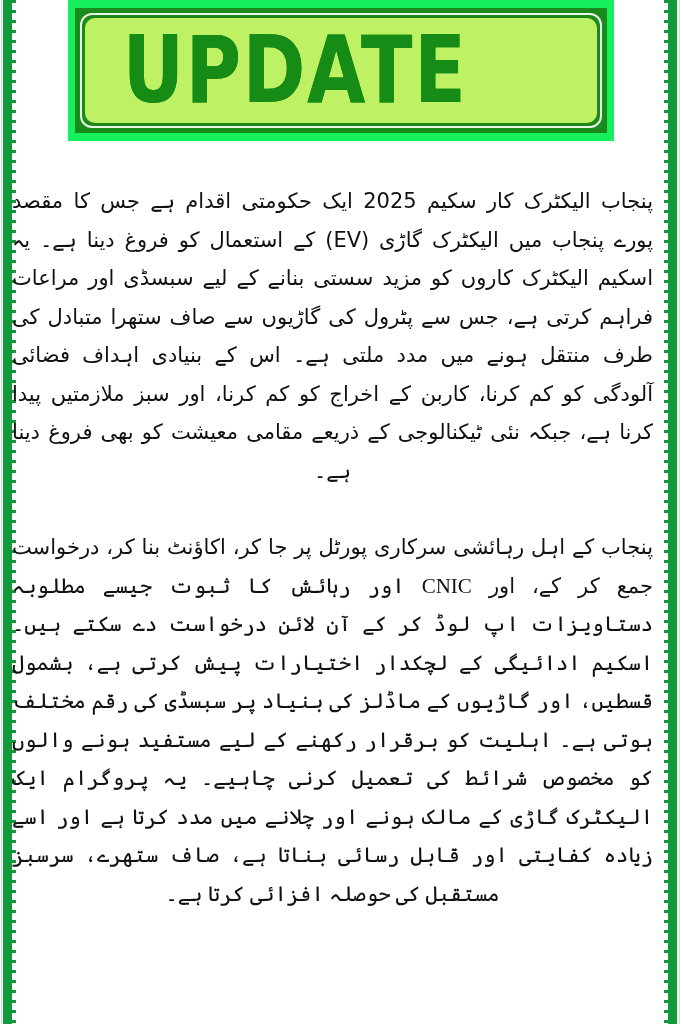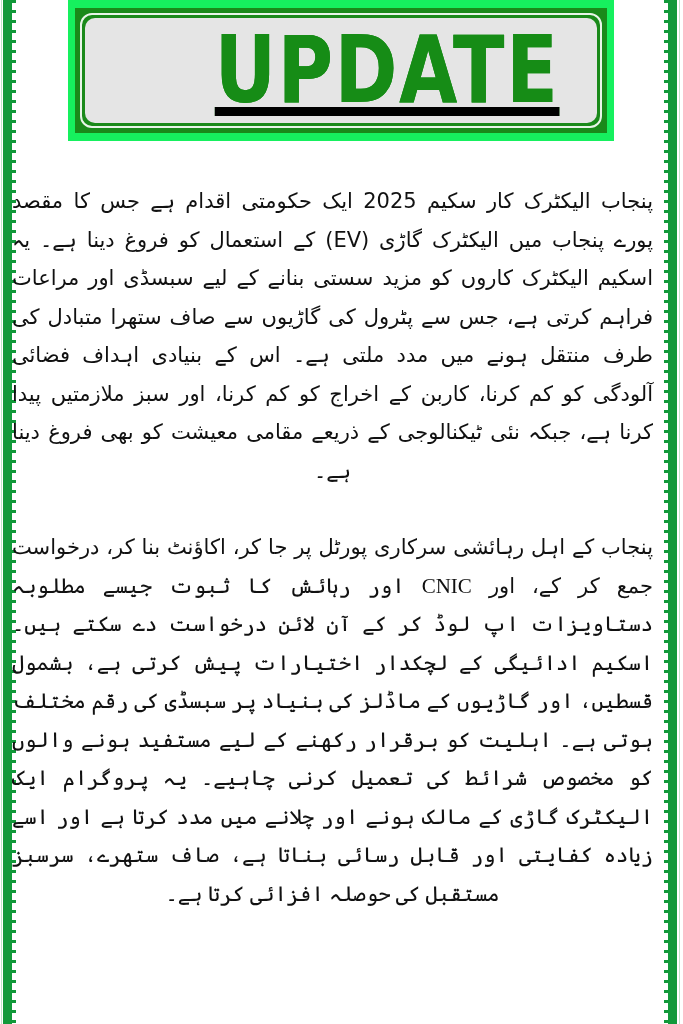--- a/index.html
+++ b/index.html
@@ -33,22 +33,22 @@
   .stamp {
     position: absolute; left: 7px; top: 8px; right: 7px; bottom: 8px;
     background: #1a8a1a;
   }
   .stamp-line {
     position: absolute; left: 5px; top: 5px; right: 5px; bottom: 5px;
     border: 2px solid #e8f5e8; border-radius: 12px;
   }
   .stamp-panel {
     position: absolute; left: 10px; top: 10px; right: 10px; bottom: 10px;
-    background: #e5e5e5; border-radius: 10px;
-    display: flex; align-items: center; justify-content: flex-end; text-decoration: underline;
+    background: #bef264; border-radius: 10px;
+    display: flex; align-items: center; justify-content: flex-start;
   }
   .stamp-word {
     font-family: "DejaVu Sans", sans-serif; font-weight: bold;
     font-size: 92px; letter-spacing: 2px; color: #168c16;
     transform: scaleX(0.82); line-height: 1;
     text-shadow: 0 0 0 #168c16;
   }
 
   .article {
     position: absolute; left: 12px; right: 30px; top: 182px;

